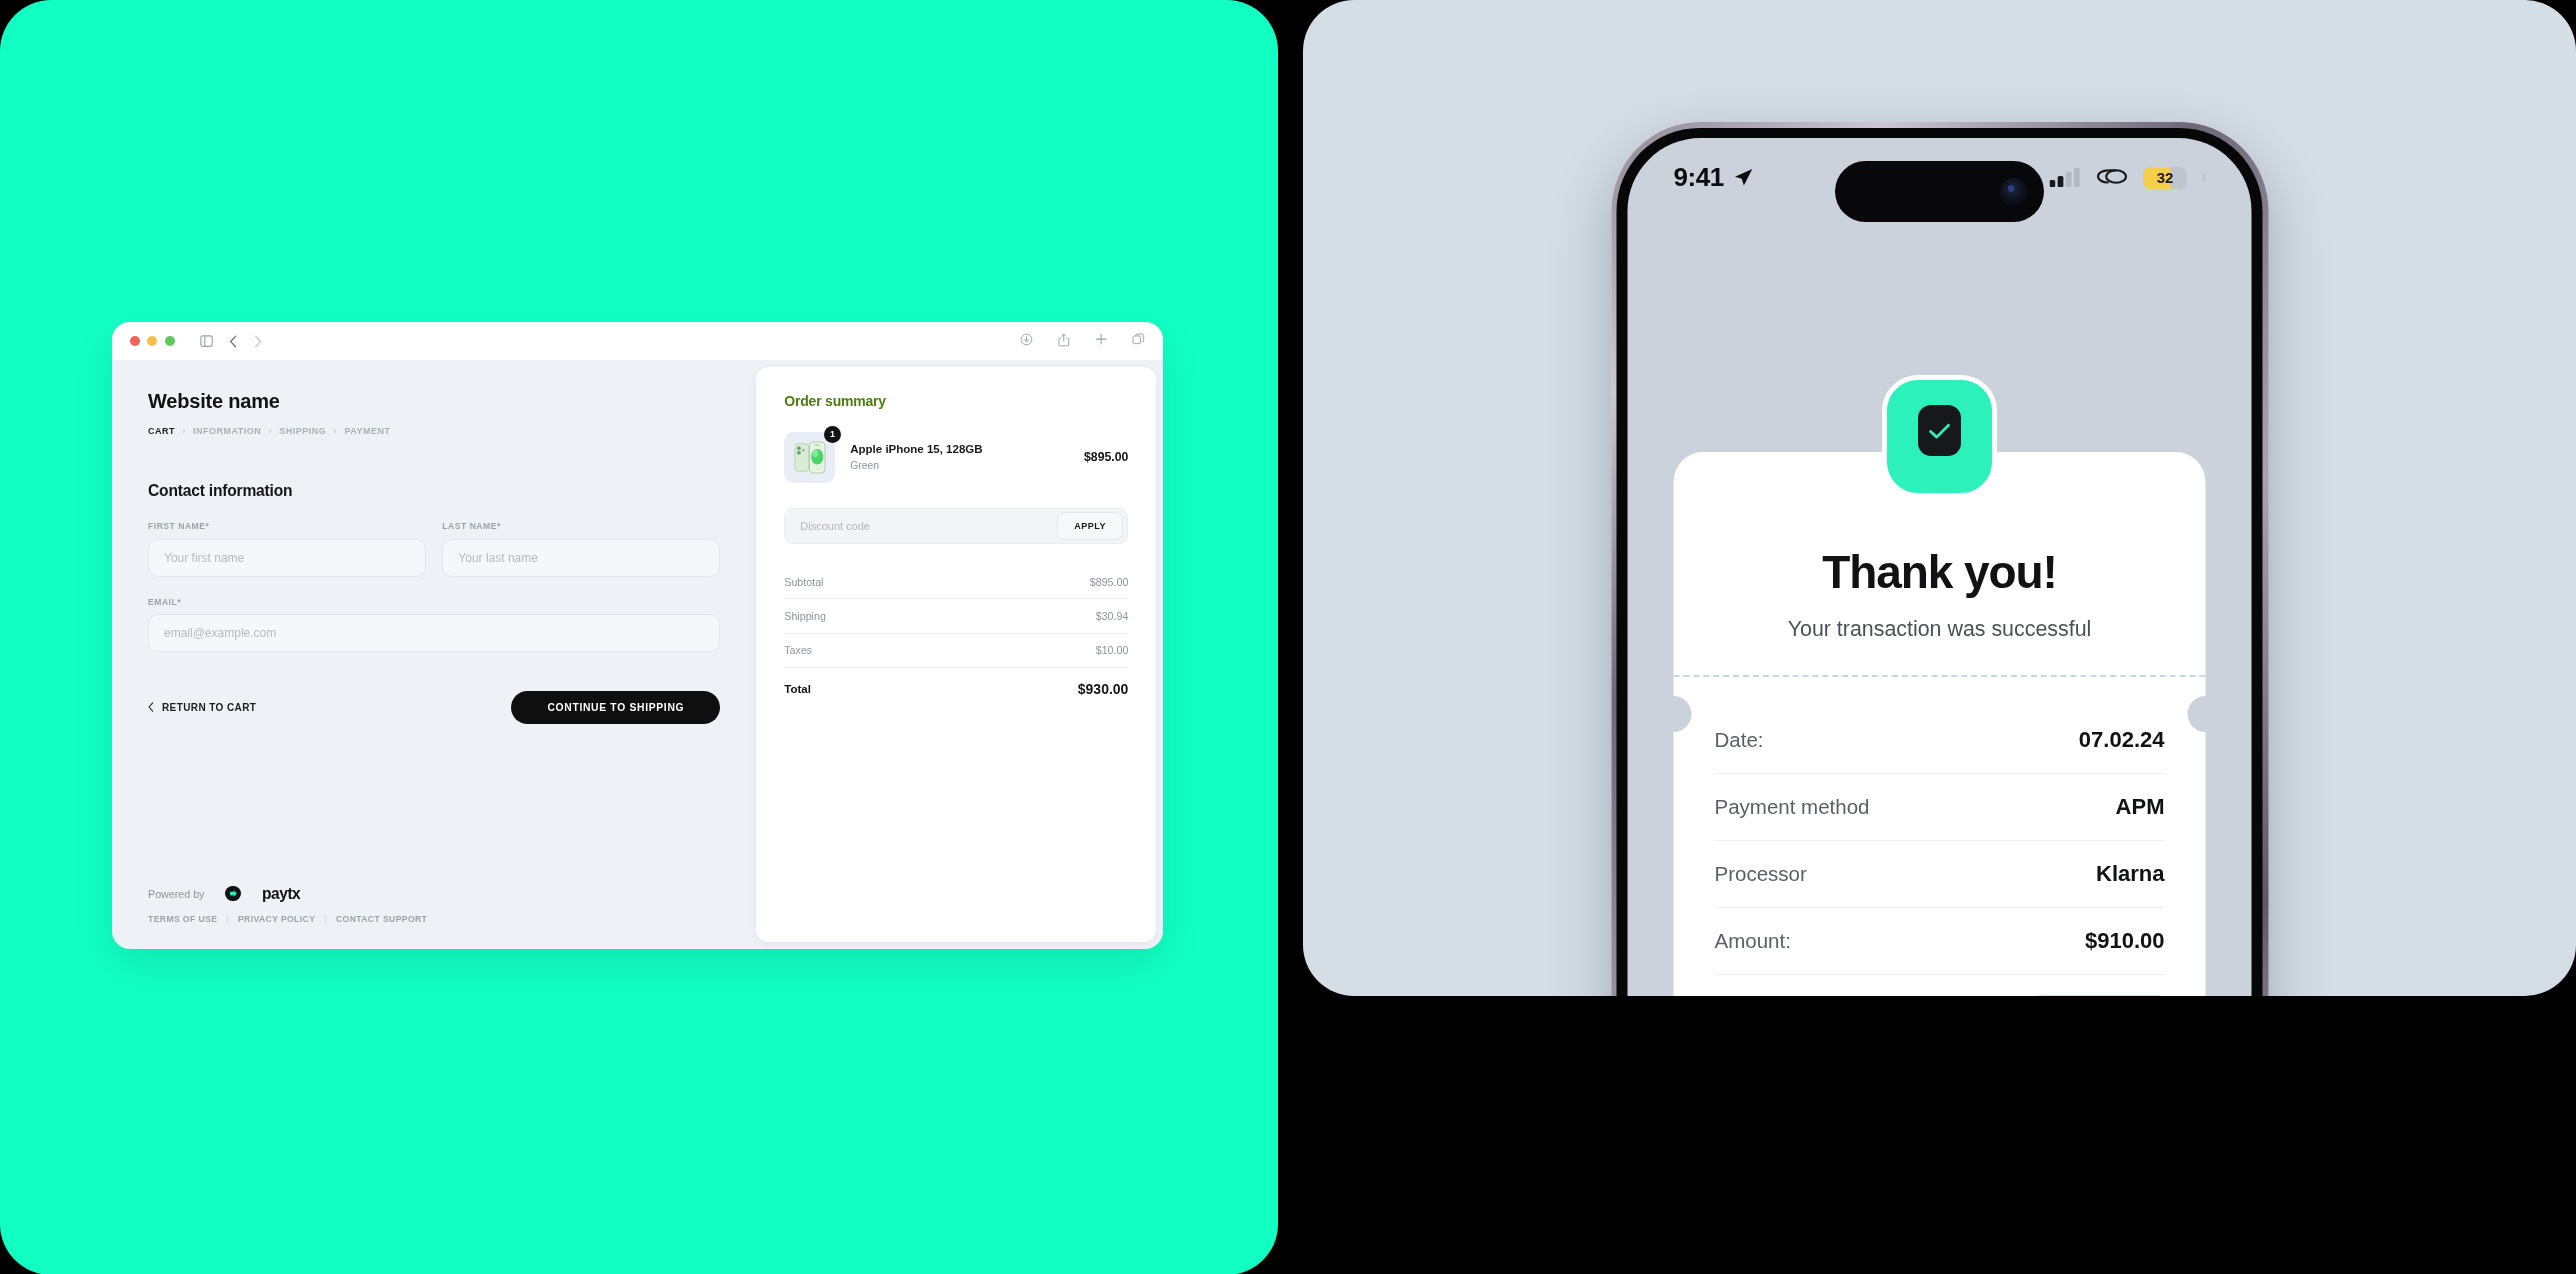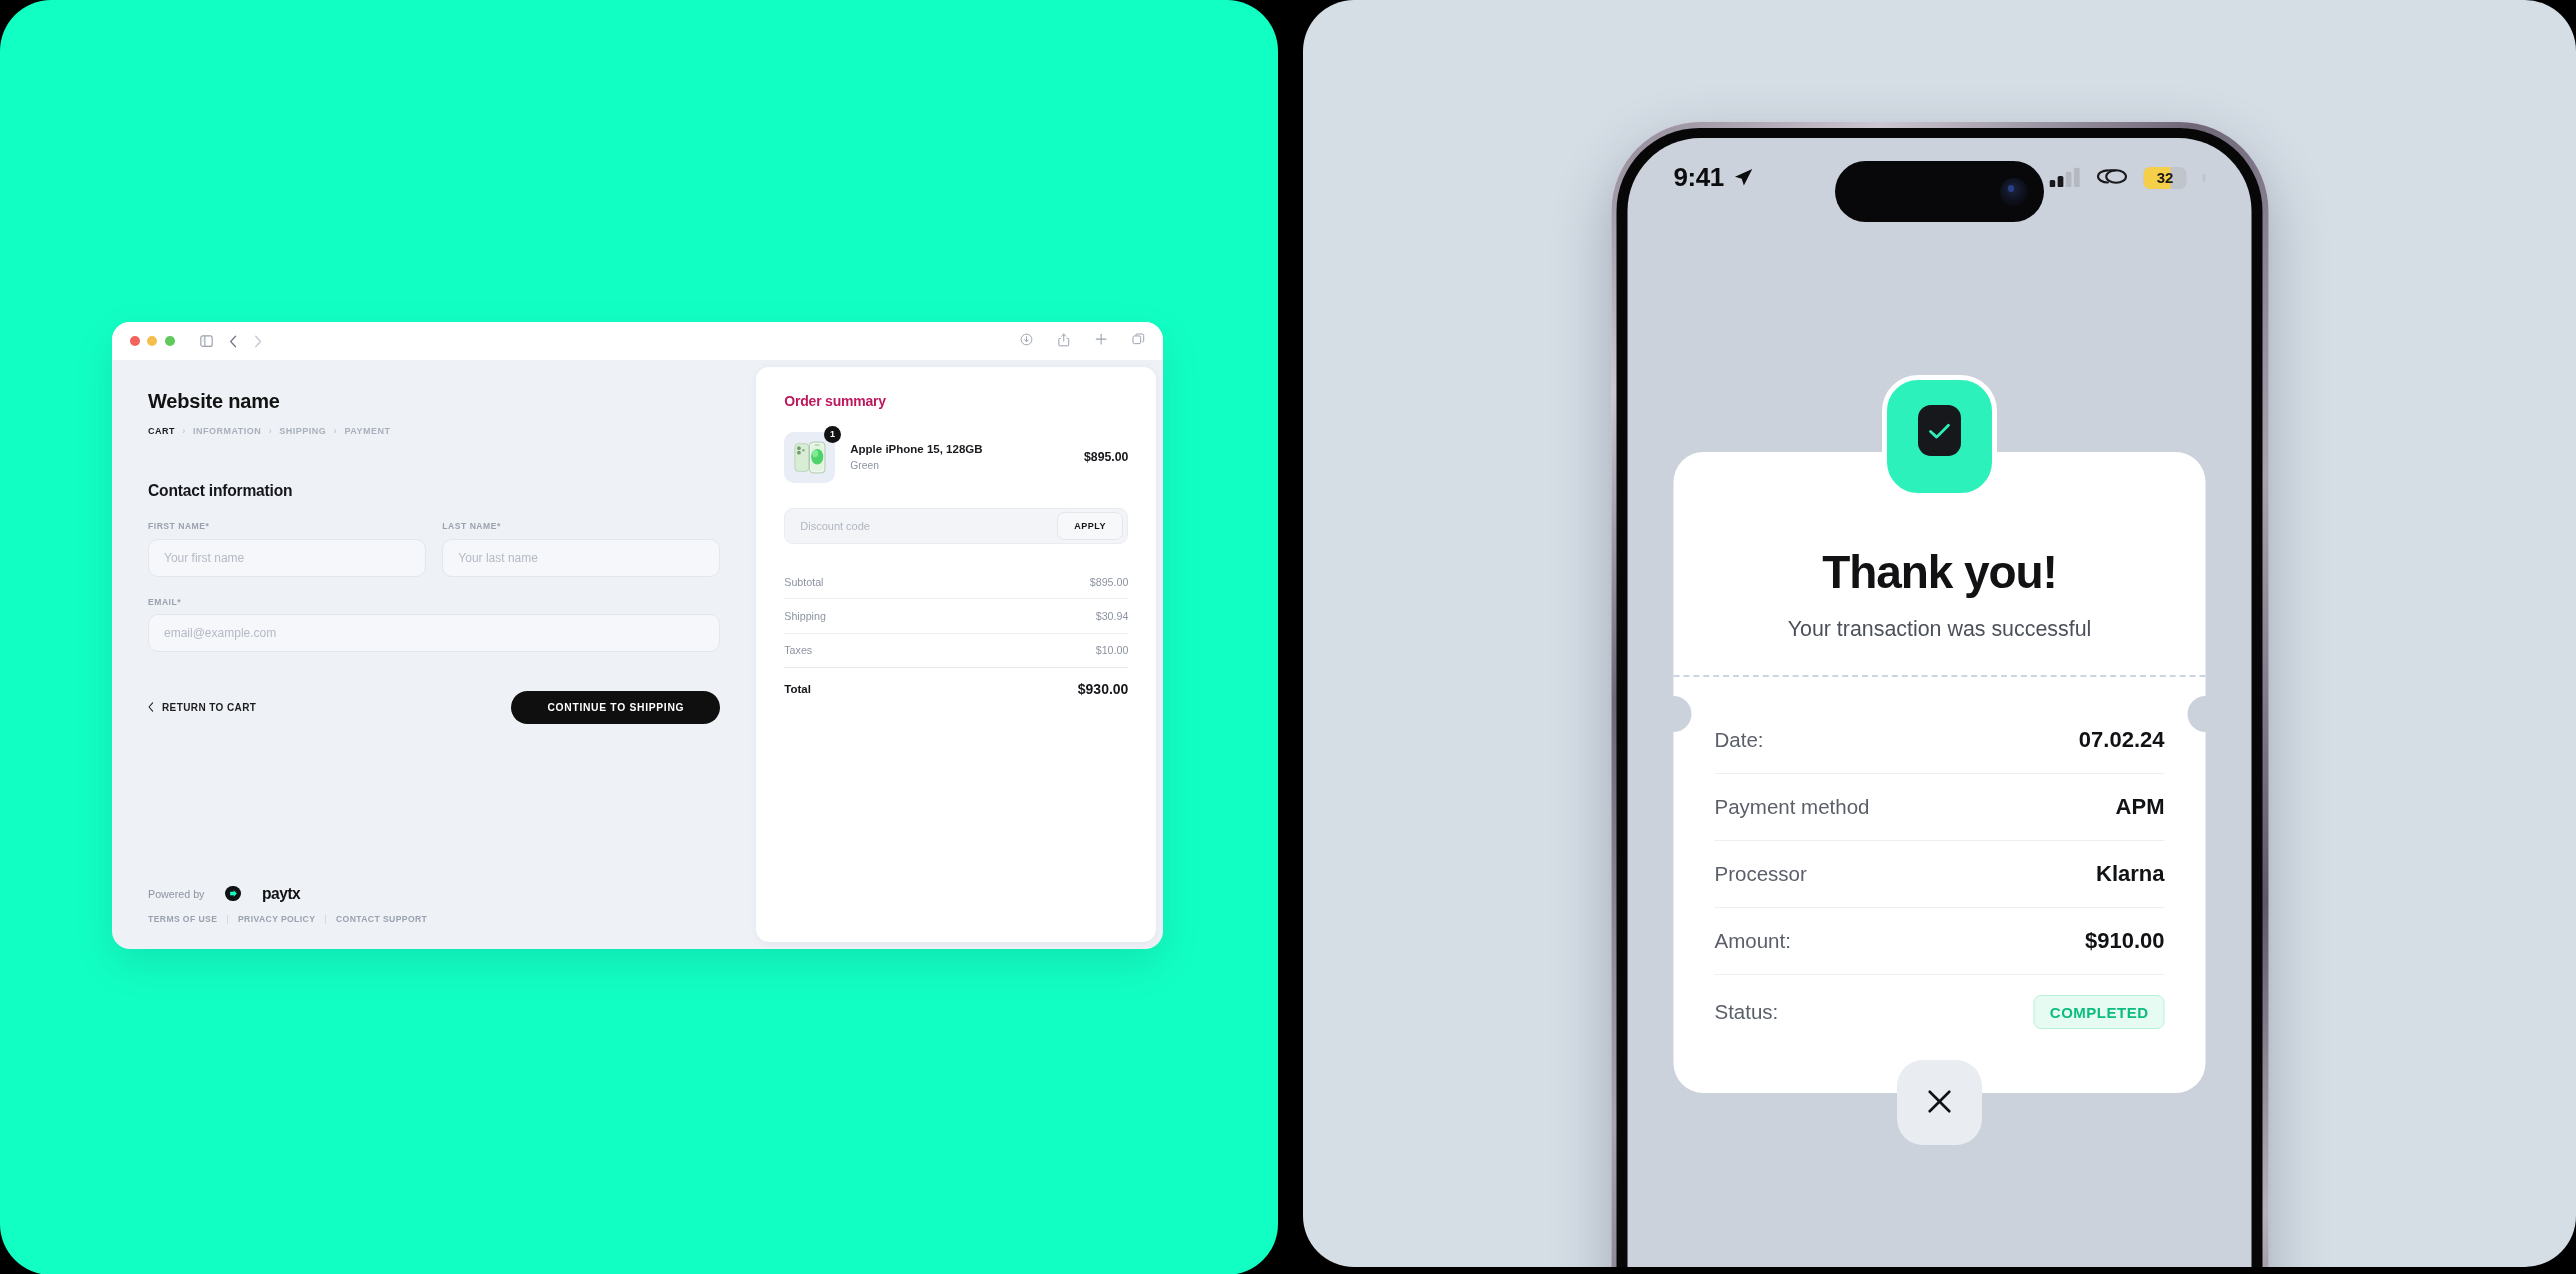--- a/index.html
+++ b/index.html
@@ -66,21 +66,21 @@
   .paytx-word { font-size: 15.6px; font-weight: 700; color: #121214; letter-spacing: -0.5px; text-align: right; }
   .foot-links { display: flex; align-items: center; gap: 9px; margin-top: 11.5px;
                 font-size: 8.6px; font-weight: 700; letter-spacing: 0.4px; color: #9aa2af; }
   .foot-links .pipe { color: #cdd2db; font-weight: 400; }
 
   
   .summary-col {
     width: 403px; margin: 6.6px 6.6px 6.6px 0; background: #fff; border-radius: 13px;
     padding: 26px 28px; box-shadow: 0 1.6px 8.2px rgba(20,30,60,.05);
   }
-  .sum-title { font-size: 14px; font-weight: 600; color: #be185d; letter-spacing: -0.2px; }
+  .sum-title { font-size: 14px; font-weight: 600; color: #4d7c0f; letter-spacing: -0.2px; }
   .item { display: flex; align-items: center; margin-top: 23px; }
   .thumb-wrap { position: relative; width: 51px; height: 51px; flex: 0 0 51px; }
   .thumb { width: 51px; height: 51px; border-radius: 10px; background: #e9edf6;
            display: flex; align-items: center; justify-content: center; overflow: hidden; }
   .qty-badge { position: absolute; top: -5.7px; right: -5.7px; width: 17px; height: 17px;
                border-radius: 50%; background: #111214; color: #fff; font-size: 9px;
                font-weight: 700; display: flex; align-items: center; justify-content: center; }
   .item-meta { margin-left: 15px; }
   .item-name { font-size: 11.5px; font-weight: 600; color: #1a1b1f; }
   .item-variant { font-size: 10.3px; color: #8d94a1; margin-top: 5.8px; }
@@ -99,21 +99,21 @@
   .trow { display: flex; align-items: center; padding: 10.7px 0; font-size: 10.7px; }
   .trow + .trow { border-top: 0.8px solid #eef0f4; }
   .trow .lbl { color: #8d94a1; }
   .trow .val { margin-left: auto; color: #8d94a1; }
   .trow.grand { border-top: 0.8px solid #e4e7ec; padding-top: 13px; }
   .trow.grand .lbl { color: #15161a; font-weight: 700; font-size: 11.5px; }
   .trow.grand .val { color: #15161a; font-weight: 700; font-size: 14px; }
 
   
   .panel-right {
-    position: absolute; left: 1303px; top: 0; width: 1273px; height: 1267px;
+    position: absolute; left: 1303px; top: 0; width: 1273px; height: 996px;
     background: #d5dde5; border-radius: 51px; overflow: hidden;
   }
   .phone {
     position: absolute; left: 50%; transform: translateX(-50%); top: 122px;
     width: 657px; height: 1281px; border-radius: 89px;
     background: linear-gradient(135deg,#8f8795 0%,#cdc7d1 14%,#6f6778 30%,#a9a2af 52%,#5e5766 74%,#b8b1bd 90%,#7a7280 100%);
     padding: 5.8px; box-shadow: 0 23px 58px rgba(40,50,70,.30);
   }
   .phone-bezel { width: 100%; height: 100%; border-radius: 83px; background: #070708; padding: 10.7px; }
   .phone-screen {

